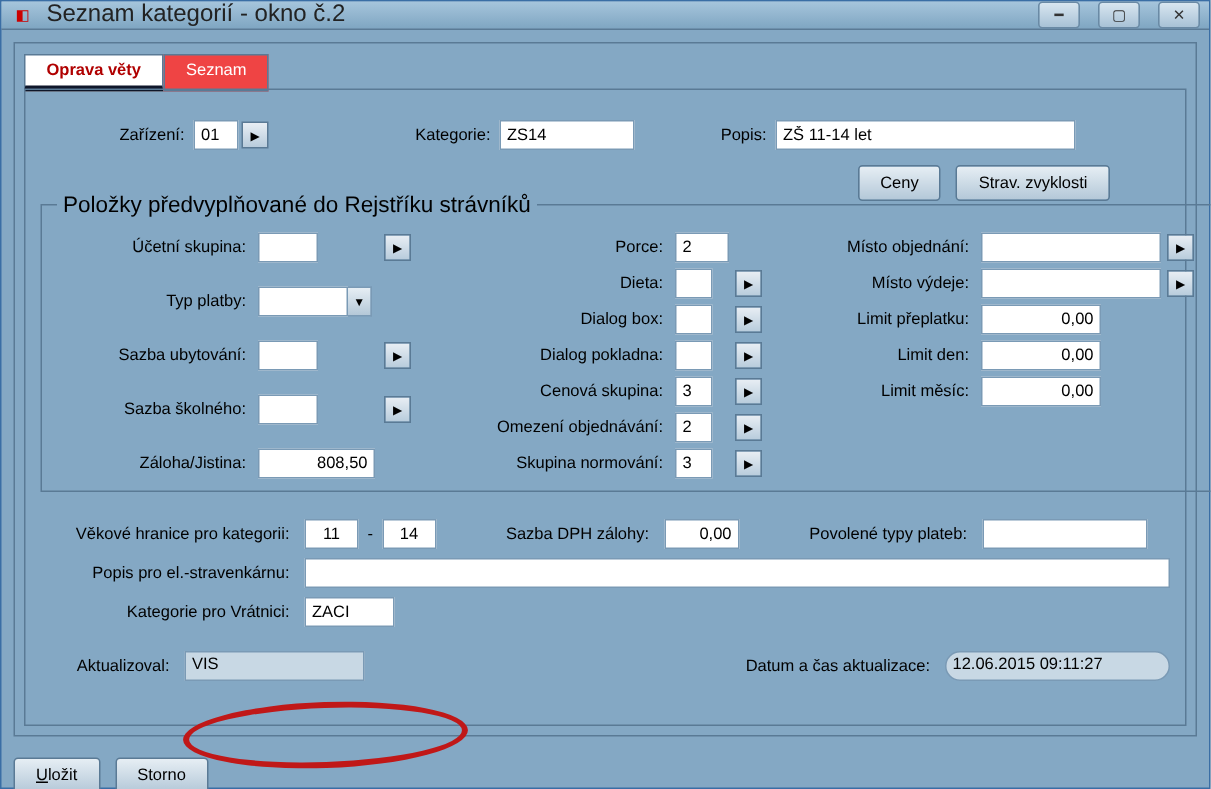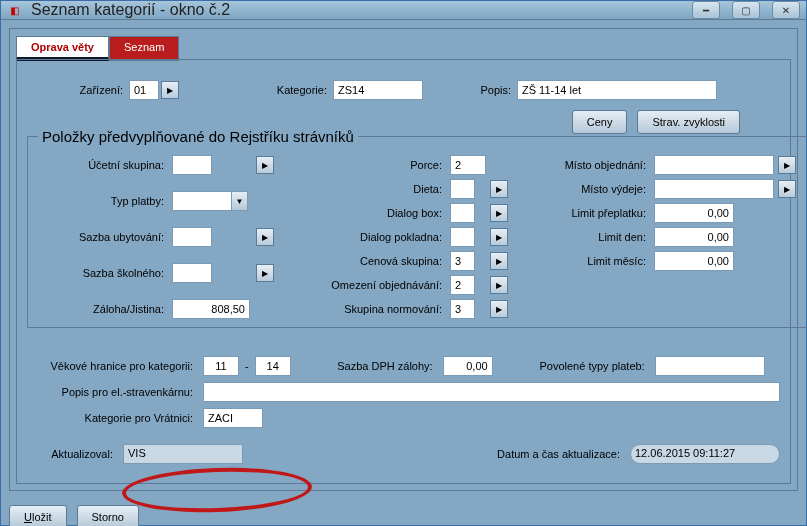--- a/index.html
+++ b/index.html
@@ -53,21 +53,21 @@
     padding: 6px;
     position: relative;
   }
   .tabstrip {
     display: flex;
     margin-bottom: -1px;
   }
   .tab {
     padding: 4px 14px;
     border: 1px solid #5a7a95;
-    background: #b91c1c;
+    background: #ef4444;
     color: #fff;
     font-size: 11px;
     cursor: pointer;
     position: relative;
     top: 1px;
   }
   .tab.active {
     background: #ffffff;
     color: #b00000;
     border-bottom: 4px solid #0f172a;
@@ -307,21 +307,21 @@
             <span></span>
 
             <span class="lbl">Limit měsíc:</span>
             <input class="text numright" style="width: 80px;" value="0,00">
             <span></span>
           </div>
 
         </div>
       </fieldset>
 
-      <div class="row" style="gap:6px; margin-top:28px;">
+      <div class="row" style="gap:6px; margin-top:18px;">
         <span class="lbl" style="width:170px;">Věkové hranice pro kategorii:</span>
         <input class="text" style="width: 36px; text-align: center;" value="11">
         <span>-</span>
         <input class="text" style="width: 36px; text-align: center;" value="14">
 
         <span class="lbl" style="width:140px;">Sazba DPH zálohy:</span>
         <input class="text numright" style="width: 50px;" value="0,00">
 
         <span class="lbl" style="width:150px;">Povolené typy plateb:</span>
         <input class="text" style="width: 110px;" value="">

